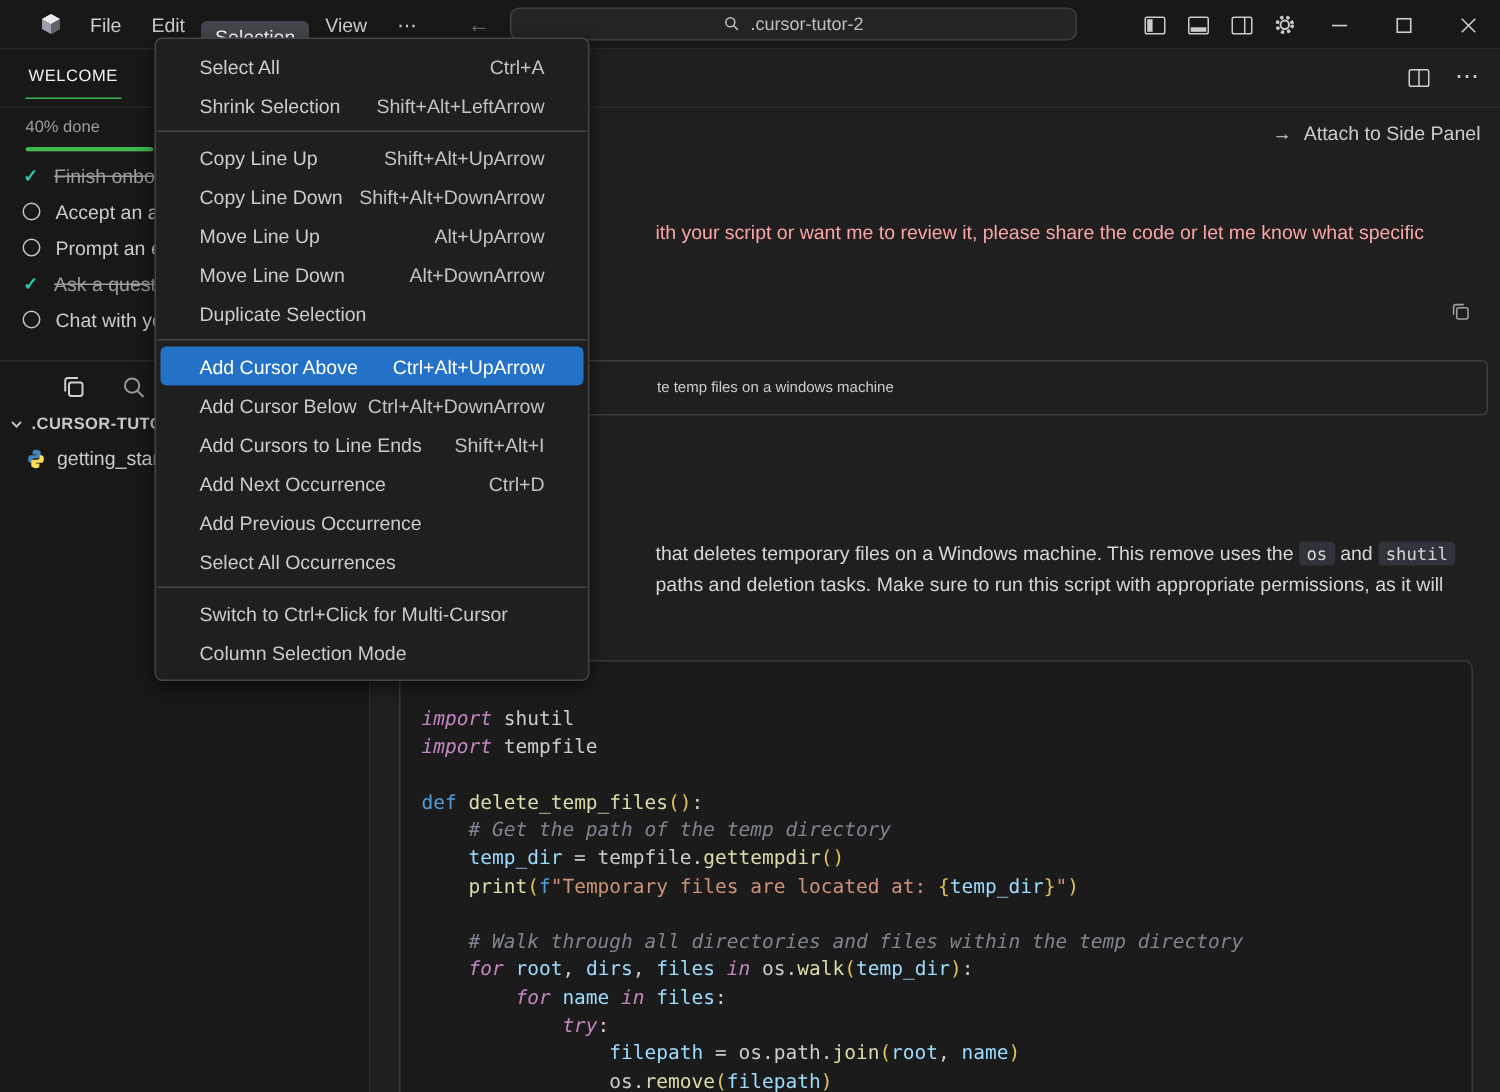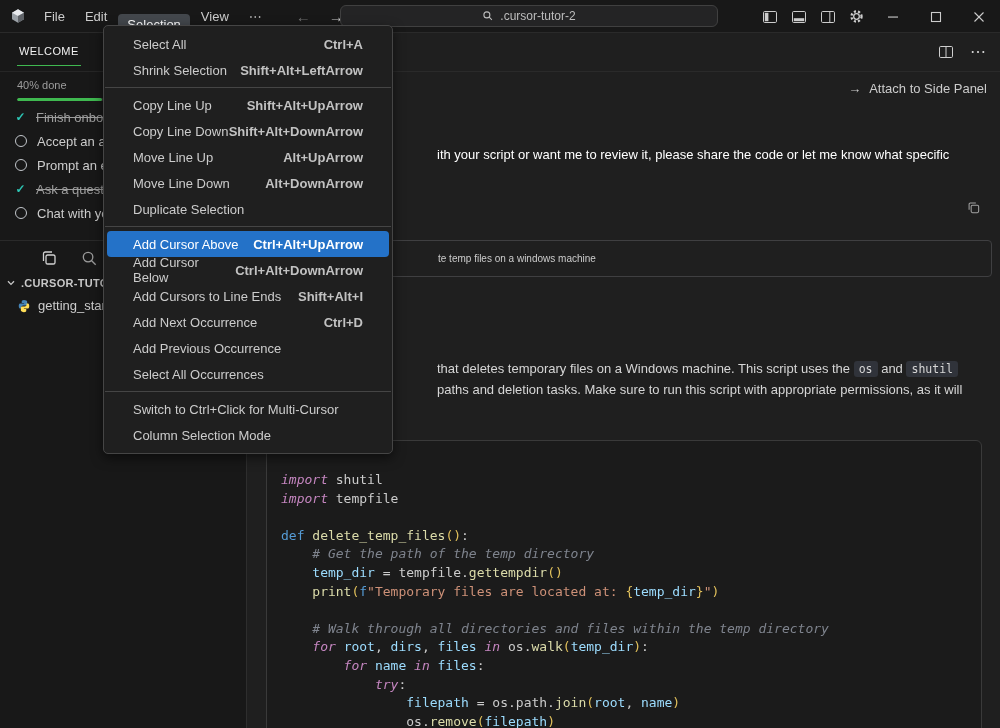--- a/index.html
+++ b/index.html
@@ -1,20 +1,20 @@
 <!DOCTYPE html>
 <html><head>
 <meta charset="utf-8">
 <style>
   html,body{margin:0;padding:0;background:#1f1f1f;}
   body{width:1000px;height:728px;overflow:hidden;font-family:"Liberation Sans",sans-serif;}
   .app{position:relative;width:1000px;height:728px;background:#1f1f1f;overflow:hidden;}
 
   
-  .titlebar{position:absolute;left:0;top:0;width:1000px;height:33px;background:#181818;border-bottom:1px solid #2a2a2a;display:flex;align-items:center;box-sizing:border-box;}
+  .titlebar{position:absolute;left:0;top:0;width:1000px;height:33px;background:#181818;border-bottom:1px solid #2a2a2a;display:flex;align-items:center;box-sizing:border-box;padding-left:16px;}
   .logo{margin:0 8px 0 10px;display:flex;align-items:center;}
   .menubar{display:flex;align-items:center;}
   .menu-btn{font-size:13px;color:#cccccc;padding:3px 9px;border-radius:4px;margin:0 1px;cursor:default;}
   .menu-btn.active{background:#43474c;color:#ffffff;margin-top:16px;}
   .nav-arrows{display:flex;gap:18px;margin-left:24px;font-size:15px;}
   .nav-back{color:#6e6e6e;}
   .nav-fwd{color:#c7c7c7;}
   .search-pill{position:absolute;left:340px;top:5px;width:378px;height:22px;background:#242425;border:1px solid #404040;border-radius:6px;display:flex;align-items:center;justify-content:center;gap:6px;color:#bdbdbd;font-size:12px;box-sizing:border-box;}
   .tb-right{position:absolute;right:0;top:0;height:33px;display:flex;align-items:center;}
   .tb-icon{width:29px;height:33px;display:flex;align-items:center;justify-content:center;}
@@ -37,41 +37,41 @@
   .sidebar-divider{position:absolute;left:0;top:207px;right:0;height:1px;background:#2a2a2a;}
   .sidebar-iconrow{position:absolute;left:37px;top:213px;display:flex;gap:16px;align-items:center;}
   .sb-icon{width:24px;height:24px;display:flex;align-items:center;justify-content:center;}
   .explorer-header{position:absolute;left:6px;top:244px;display:flex;align-items:center;gap:5px;font-size:11px;font-weight:700;letter-spacing:.3px;color:#c8c8c8;}
   .file-row{position:absolute;left:17px;top:265px;display:flex;align-items:center;gap:7px;font-size:13px;color:#cccccc;white-space:nowrap;overflow:hidden;width:220px;}
 
   
   .main{position:absolute;left:247px;top:33px;width:753px;height:695px;background:#1f1f1f;}
   .main-header{position:absolute;left:0;top:0;right:0;height:39px;border-bottom:1px solid #2a2a2a;display:flex;align-items:center;justify-content:flex-end;gap:16px;padding-right:14px;box-sizing:border-box;color:#cfcfcf;}
   .attach{position:absolute;top:48px;right:13px;display:flex;gap:8px;align-items:center;font-size:13px;color:#cccccc;}
-  .para1{position:absolute;left:190px;top:114px;font-size:13px;color:#ffffff;white-space:nowrap;}
+  .para1{position:absolute;left:190px;top:114px;font-size:13px;color:#fca5a5;white-space:nowrap;}
   .copy-btn{position:absolute;right:19px;top:167px;}
   .quote{position:absolute;left:4px;right:8px;top:207px;height:37px;border:1px solid #3f3f41;border-radius:4px;display:flex;align-items:center;font-size:10px;color:#cccccc;padding-left:186px;box-sizing:border-box;white-space:nowrap;overflow:hidden;background:#1f1f1f;}
   .para2{position:absolute;left:190px;top:326px;font-size:13px;color:#d6d6d6;line-height:19.5px;white-space:nowrap;}
   .inline-code{font-family:"DejaVu Sans Mono",monospace;font-size:11.5px;background:#30333a;border-radius:3px;padding:1px 5px;color:#d6d6d6;}
   .code-block{position:absolute;left:19px;top:407px;width:716px;height:330px;background:#1b1b1b;border:1px solid #3a3a3a;border-radius:6px;box-sizing:border-box;overflow:hidden;}
   .code-content{padding:30px 14px 0;font-family:"DejaVu Sans Mono",monospace;font-size:13px;line-height:18.6px;}
   .code-line{white-space:pre;}
   .tk-k{color:#c586c0;font-style:italic;}
   .tk-d{color:#569cd6;}
   .tk-f{color:#dcdcaa;}
   .tk-s{color:#ce9178;}
   .tk-c{color:#7f848e;font-style:italic;}
   .tk-v{color:#9cdcfe;}
   .tk-p{color:#cccccc;}
   .tk-b{color:#e2c15c;}
 
   
   .dropdown{position:absolute;left:103px;top:25px;width:290px;background:#1f1f1f;border:1px solid #454545;border-radius:5px;box-shadow:0 4px 12px rgba(0,0,0,.55);padding:5px 0;z-index:60;box-sizing:border-box;}
   .menu-item{height:26px;display:flex;align-items:center;justify-content:space-between;padding:0 26px;font-size:13px;color:#cccccc;margin:0 3px;border-radius:4px;}
-  .mi-key{color:#c2c2c2;font-weight:bold;}
+  .mi-key{color:#c2c2c2;}
   .menu-item.active{background:#2472c8;color:#ffffff;}
   .menu-item.active .mi-key{color:#ffffff;}
   .menu-sep{height:1px;background:#454545;margin:4px 1px;}
 
   svg{display:block;}
 </style>
 </head>
 <body>
 
 <div class="app">
@@ -233,21 +233,21 @@
       <svg width="15" height="15" viewBox="0 0 16 16">
           <rect x="5.5" y="5.5" width="8" height="8" rx="1.4" fill="none" stroke="#a3a3a3" stroke-width="1.1"></rect>
           <path d="M3.3 10.5 V4.6 A1.3 1.3 0 0 1 4.6 3.3 H10.5" fill="none" stroke="#a3a3a3" stroke-width="1.1"></path>
         </svg>
     </div>
     <div class="quote">
       <span>te temp files on a windows machine</span>
     </div>
     <div class="para2">
       <div>
-        <span>that deletes temporary files on a Windows machine. This script uses the </span><span class="inline-code">os</span><span> and </span><span class="inline-code">shutil</span>
+        <span>that deletes temporary files on a Windows machine. This remove uses the </span><span class="inline-code">os</span><span> and </span><span class="inline-code">shutil</span>
       </div>
       <div>paths and deletion tasks. Make sure to run this script with appropriate permissions, as it will</div>
     </div>
     <div class="code-block">
       <div class="code-content">
           <div class="code-line"><span class="tk-k">import</span><span class="tk-p"> shutil</span></div>
           <div class="code-line"><span class="tk-k">import</span><span class="tk-p"> tempfile</span></div>
           <div class="code-line"> </div>
           <div class="code-line"><span class="tk-d">def</span><span class="tk-p"> </span><span class="tk-f">delete_temp_files</span><span class="tk-b">()</span><span class="tk-p">:</span></div>
           <div class="code-line"><span class="tk-c">    # Get the path of the temp directory</span></div>

